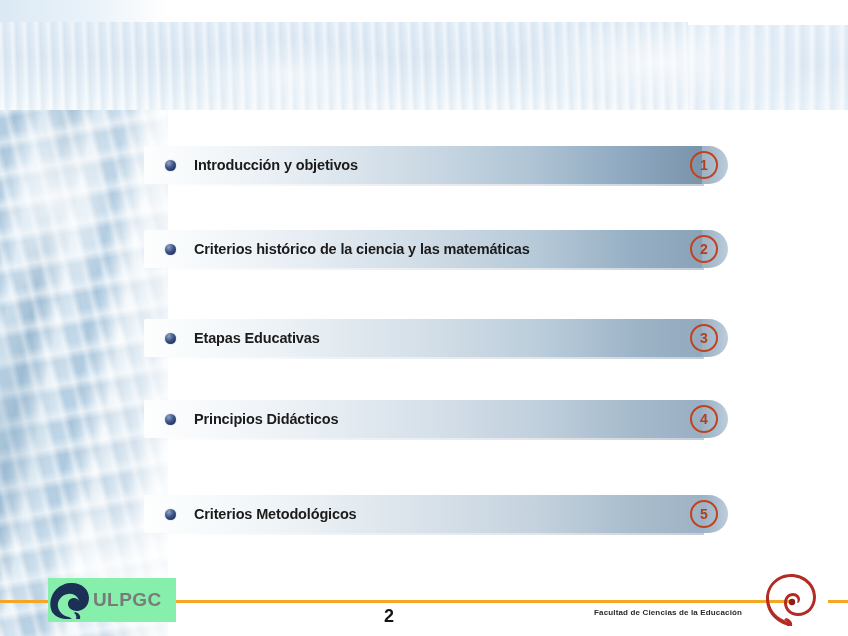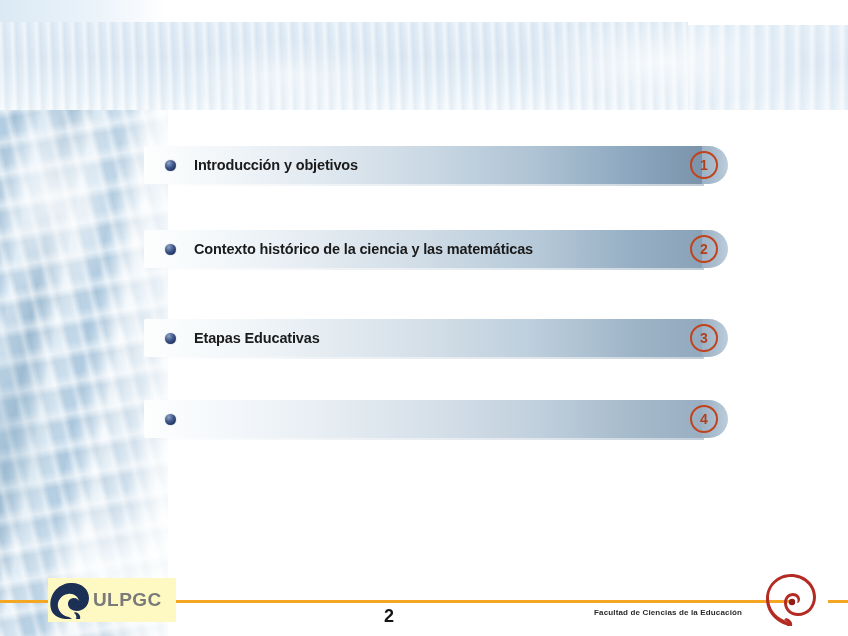--- a/index.html
+++ b/index.html
@@ -242,21 +242,21 @@
     width: 20px;
     height: 3px;
     background: #f5a623;
   }
   .ulpgc-logo {
     position: absolute;
     left: 48px;
     top: 578px;
     width: 128px;
     height: 44px;
-    background: #fef9c3;
+    background: #86efac;
     display: flex;
     align-items: center;
   }
   .ulpgc-mark { width: 44px; height: 42px; flex: none; }
   .ulpgc-text {
     font-size: 19px;
     font-weight: bold;
     color: #7a7a7a;
     letter-spacing: 0.4px;
     margin-left: 1px;
@@ -318,39 +318,47 @@
       <div class="row-cap"></div>
       <div class="row-bullet"></div>
       <div class="row-label">Introducción y objetivos</div>
       <div class="row-badge">1</div>
     </div>
 
     <div class="index-row" style="top:230px;">
       <div class="row-bar g2"></div>
       <div class="row-cap"></div>
       <div class="row-bullet"></div>
-      <div class="row-label">Contexto histórico de la ciencia y las matemáticas</div>
+      <div class="row-label">Criterios histórico de la ciencia y las matemáticas</div>
       <div class="row-badge">2</div>
     </div>
 
     <div class="index-row" style="top:319px;">
       <div class="row-bar g3"></div>
       <div class="row-cap"></div>
       <div class="row-bullet"></div>
       <div class="row-label">Etapas Educativas</div>
       <div class="row-badge">3</div>
     </div>
 
     <div class="index-row" style="top:400px;">
       <div class="row-bar g4"></div>
       <div class="row-cap"></div>
       <div class="row-bullet"></div>
+      <div class="row-label">Principios Didácticos</div>
       <div class="row-badge">4</div>
     </div>
 
+    <div class="index-row" style="top:495px;">
+      <div class="row-bar g5"></div>
+      <div class="row-cap"></div>
+      <div class="row-bullet"></div>
+      <div class="row-label">Criterios Metodológicos</div>
+      <div class="row-badge">5</div>
+    </div>
 
   </div>
 
   <div class="footer-line-a"></div>
   <div class="footer-line-b"></div>
   <div class="footer-line-c"></div>
 
   <div class="ulpgc-logo">
     <svg class="ulpgc-mark" viewBox="0 0 44 42">
       <path d="M3 30 C0 17, 9 5, 22 4 C33 3, 41 10, 41 19 C41 27, 35 32, 29 32 C24 32, 20 29, 20 25 C20 21, 23 19, 26 19 C28 19, 30 20, 31 22 C30 17, 25 14, 20 15 C13 16, 9 22, 10 28 C11 33, 15 37, 21 38 L24 40 L17 40 C9 39, 4 35, 3 30 Z" fill="#1c2f55"></path>

